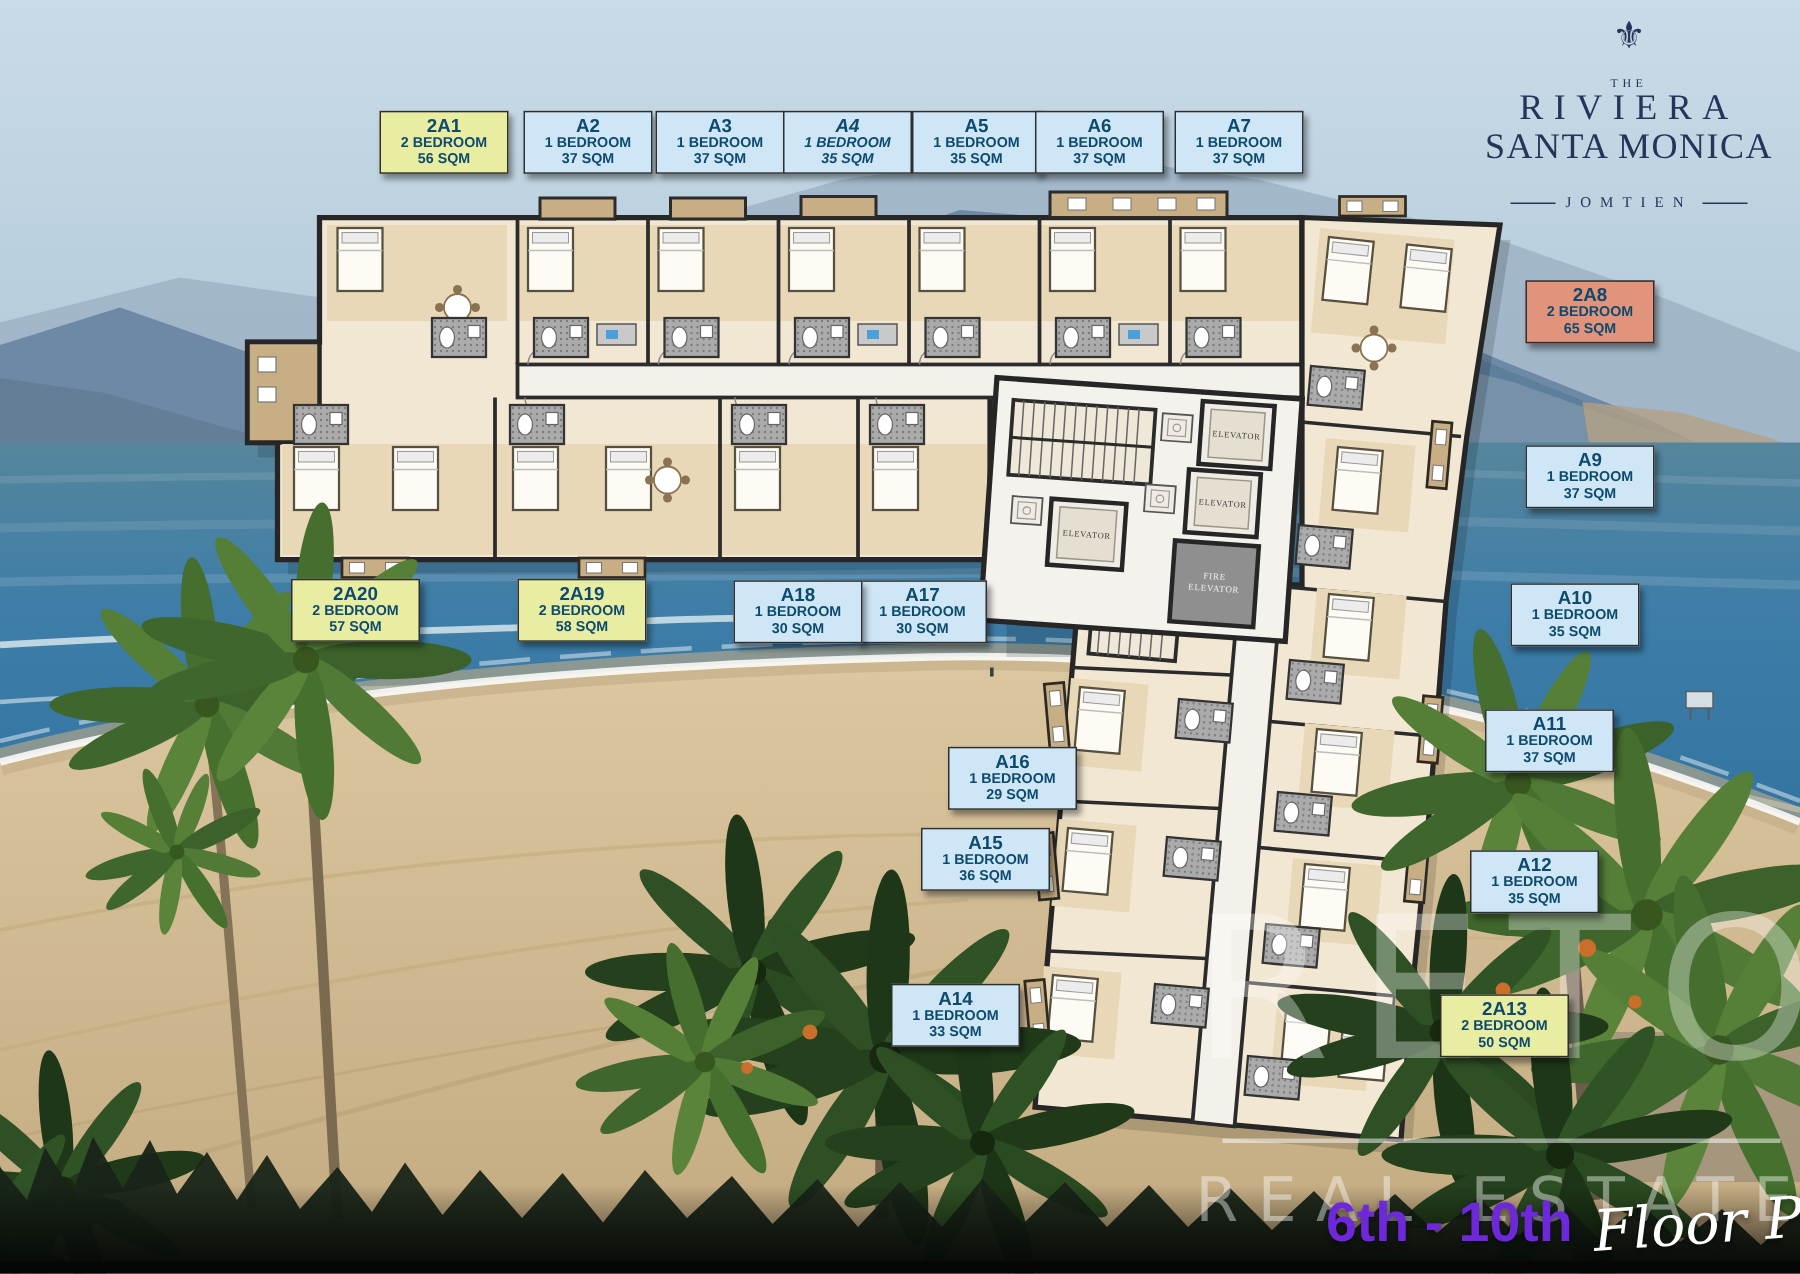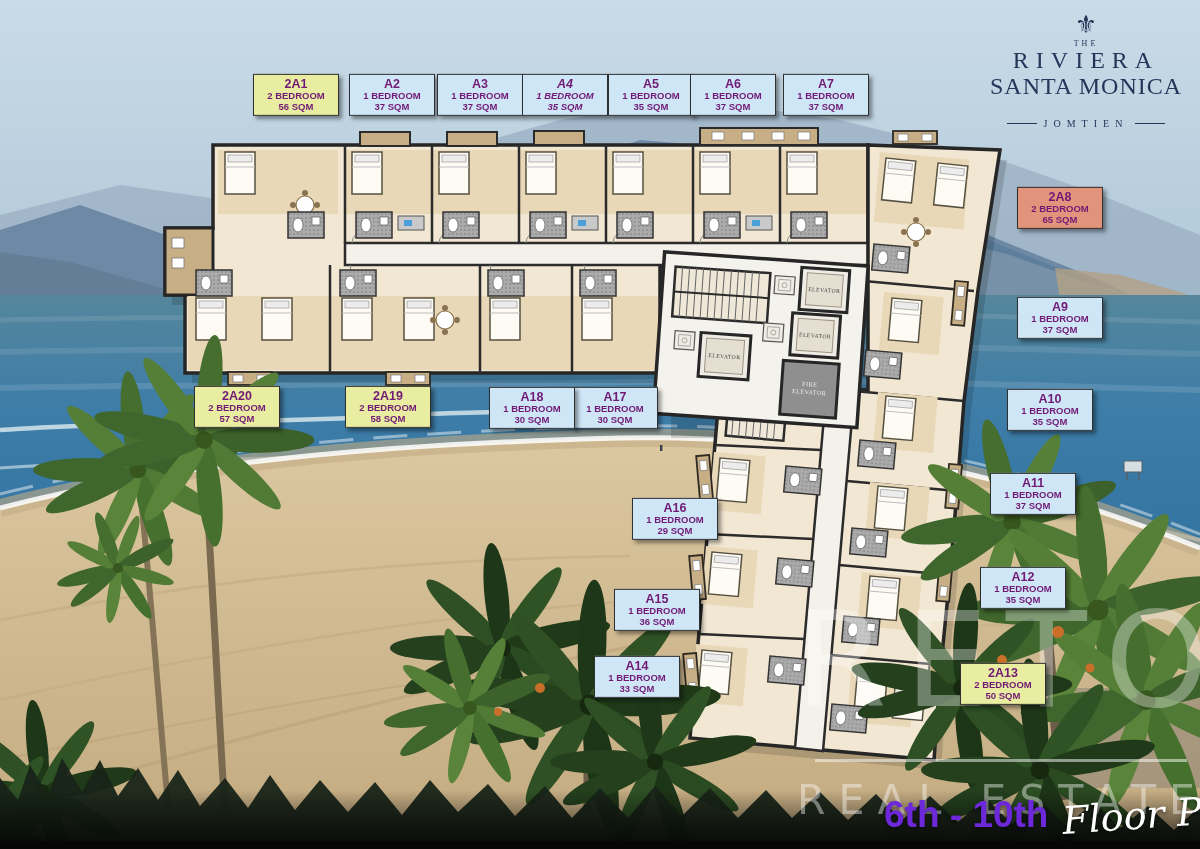--- a/index.html
+++ b/index.html
@@ -3,31 +3,31 @@
 <meta charset="utf-8">
 <style>
   html,body{margin:0;padding:0;background:#222;}
   #stage{position:relative;width:1200px;height:849px;overflow:hidden;
          font-family:"Liberation Sans",sans-serif;background:#bcd3e2;}
   #stage svg{position:absolute;left:0;top:0;z-index:1;}
   
   #unit-labels{position:absolute;left:0;top:0;width:100%;height:100%;z-index:6;}
   .unit-label{position:absolute;width:84px;transform:translate(-50%,-50%);
     border:1.6px solid #2f2f2f;box-shadow:2.5px 3.5px 4px rgba(0,0,0,.42);
-    text-align:center;padding:2px 0 3px;color:#701a75;line-height:1.12;}
+    text-align:center;padding:2px 0 3px;color:#0c4a6e;line-height:1.12;}
   .unit-label .uid{font-size:12.5px;font-weight:bold;}
   .unit-label .row{font-size:9.5px;font-weight:bold;}
   .unit-label.yellow{background:#e9eda1;}
   .unit-label.blue{background:#cfe6f6;}
   .unit-label.salmon{background:#e2937b;}
   
   #logo{position:absolute;left:980px;top:12px;width:212px;text-align:center;
         color:#25355a;z-index:6;font-family:"Liberation Serif",serif;}
   #logo .emblem{font-size:25px;line-height:1;}
-  #logo .the{font-size:8px;letter-spacing:3px;margin-top:2px;}
+  #logo .the{font-size:8px;letter-spacing:3px;margin-top:14px;}
   #logo .brand{font-size:24px;letter-spacing:7px;line-height:1.05;}
   #logo .loc{font-size:24px;letter-spacing:1px;line-height:1.15;white-space:nowrap;}
   #logo .subrow{display:flex;align-items:center;justify-content:center;gap:7px;margin-top:17px;}
   #logo .subrow .ln{height:1.2px;width:30px;background:#25355a;}
   #logo .sub{font-size:10px;letter-spacing:6px;}
   #wm-brand{position:absolute;left:795px;top:583px;font-size:132px;letter-spacing:18px;
             font-family:"DejaVu Sans",sans-serif;color:rgba(255,255,255,.34);z-index:4;}
   #wm-line{position:absolute;left:815px;top:759px;width:372px;height:3px;
            background:rgba(255,255,255,.5);z-index:4;}
   #wm-tagline{position:absolute;left:797px;top:776px;font-size:41px;letter-spacing:13px;
@@ -468,21 +468,21 @@
       <div class="unit-label yellow" style="left: 1003px; top: 684px;">
         <div class="uid">2A13</div>
         <div class="row">2 BEDROOM</div>
         <div class="row">50 SQM</div>
       </div>
       <div class="unit-label blue" style="left: 637px; top: 677px;">
         <div class="uid">A14</div>
         <div class="row">1 BEDROOM</div>
         <div class="row">33 SQM</div>
       </div>
-      <div class="unit-label blue" style="left: 657px; top: 610px;">
+      <div class="unit-label blue" style="left: 657px; top: 573px;">
         <div class="uid">A15</div>
         <div class="row">1 BEDROOM</div>
         <div class="row">36 SQM</div>
       </div>
       <div class="unit-label blue" style="left: 675px; top: 519px;">
         <div class="uid">A16</div>
         <div class="row">1 BEDROOM</div>
         <div class="row">29 SQM</div>
       </div>
       <div class="unit-label blue" style="left: 615px; top: 408px;">

